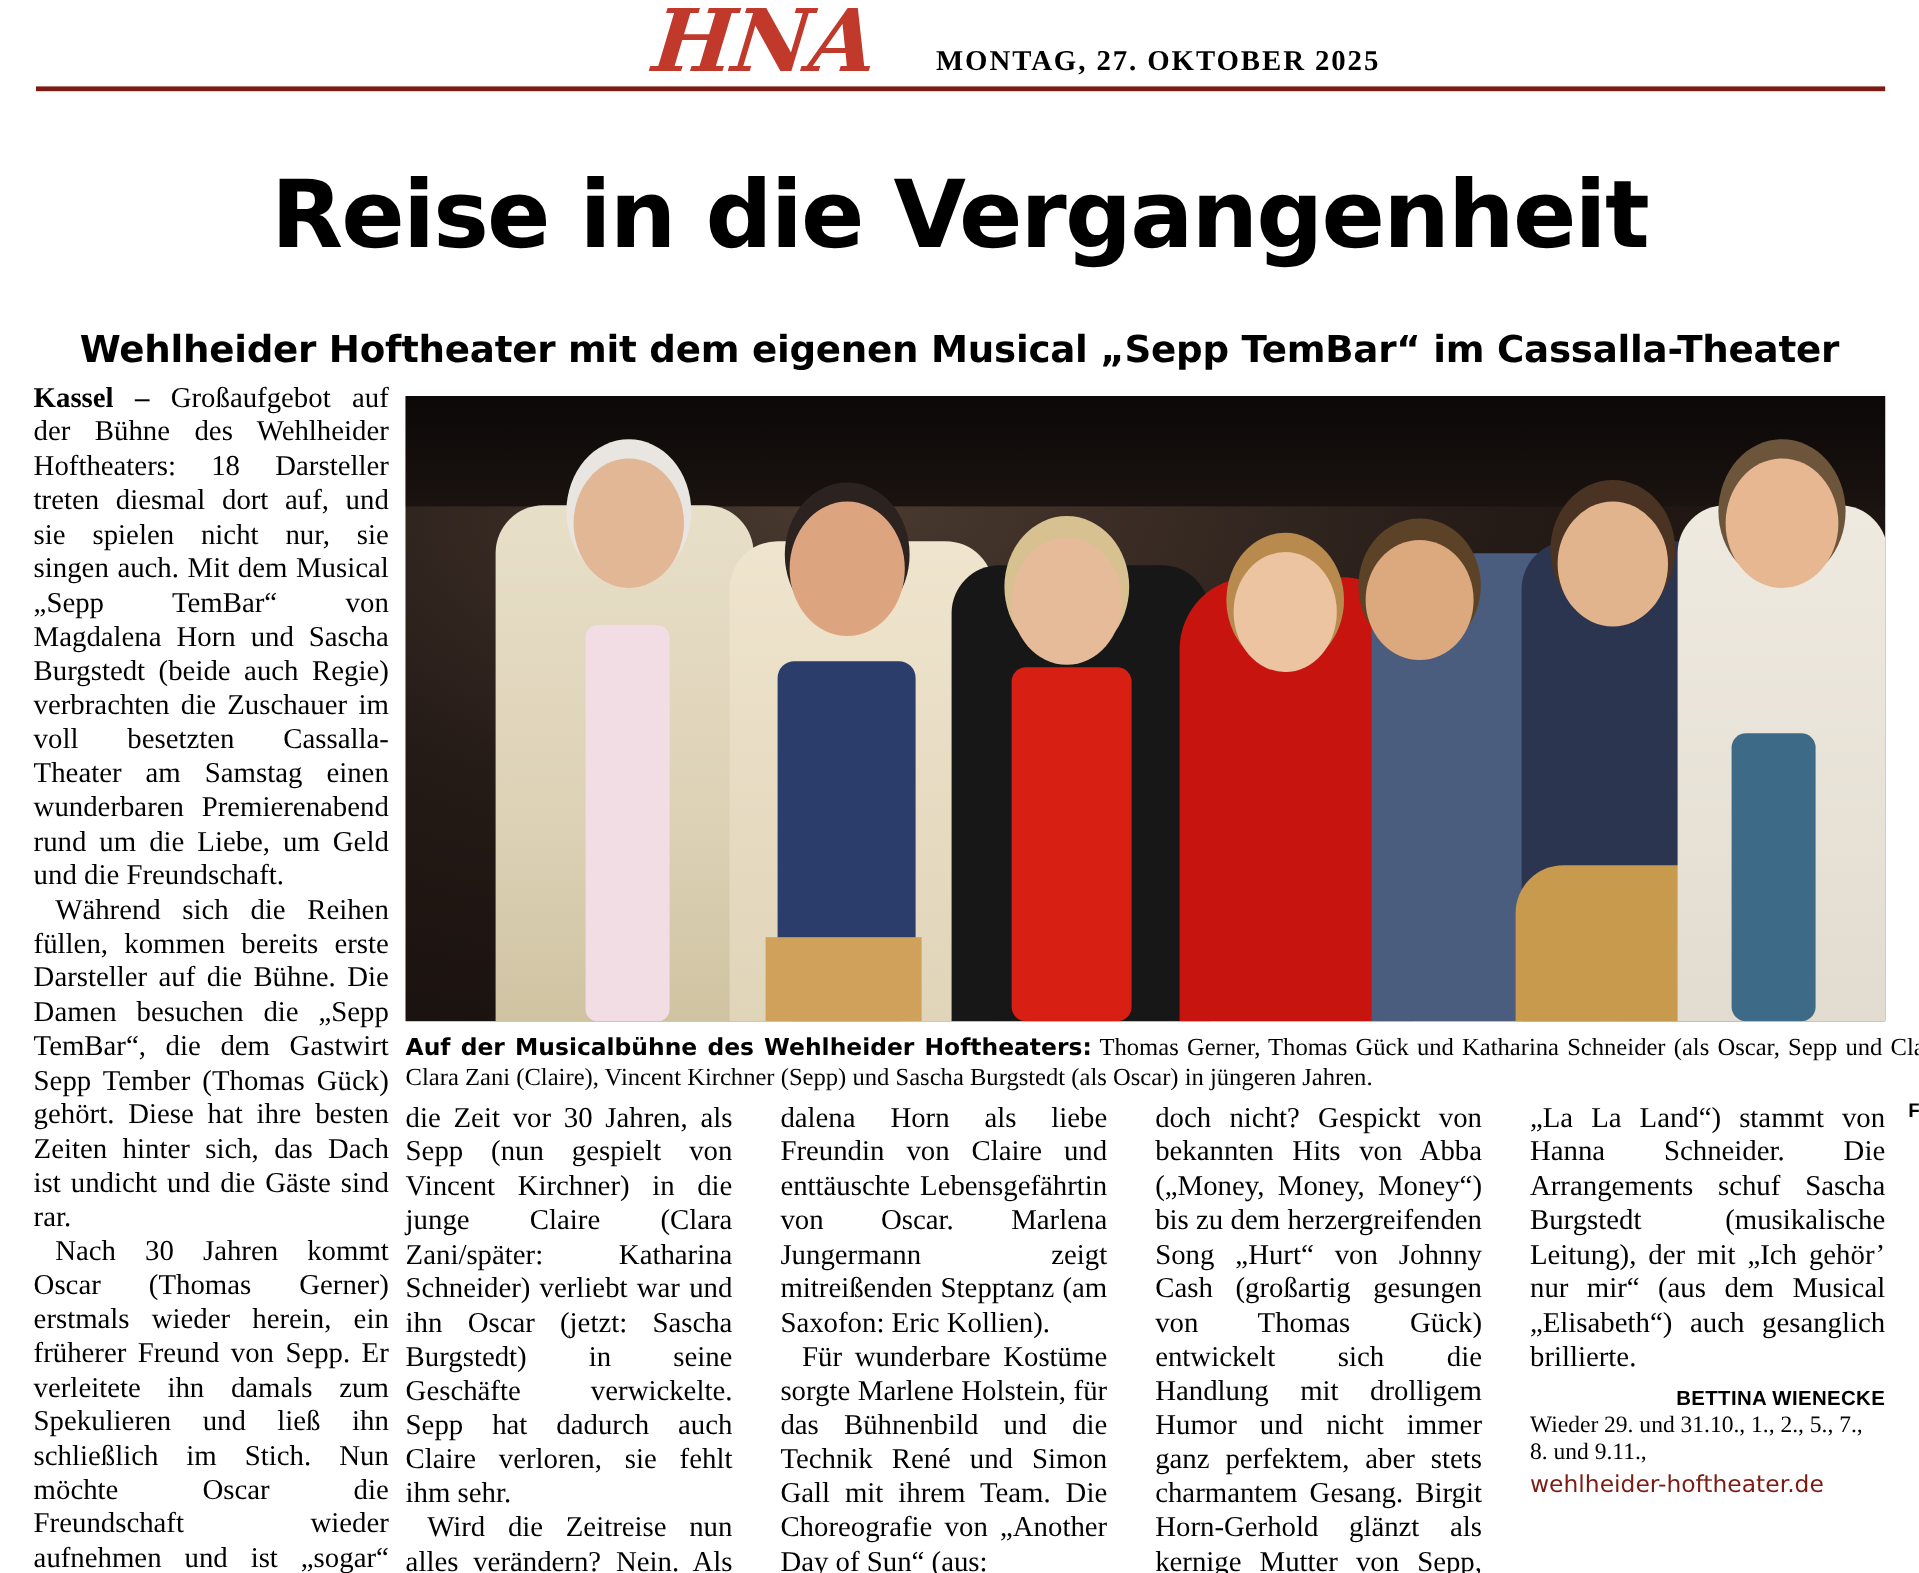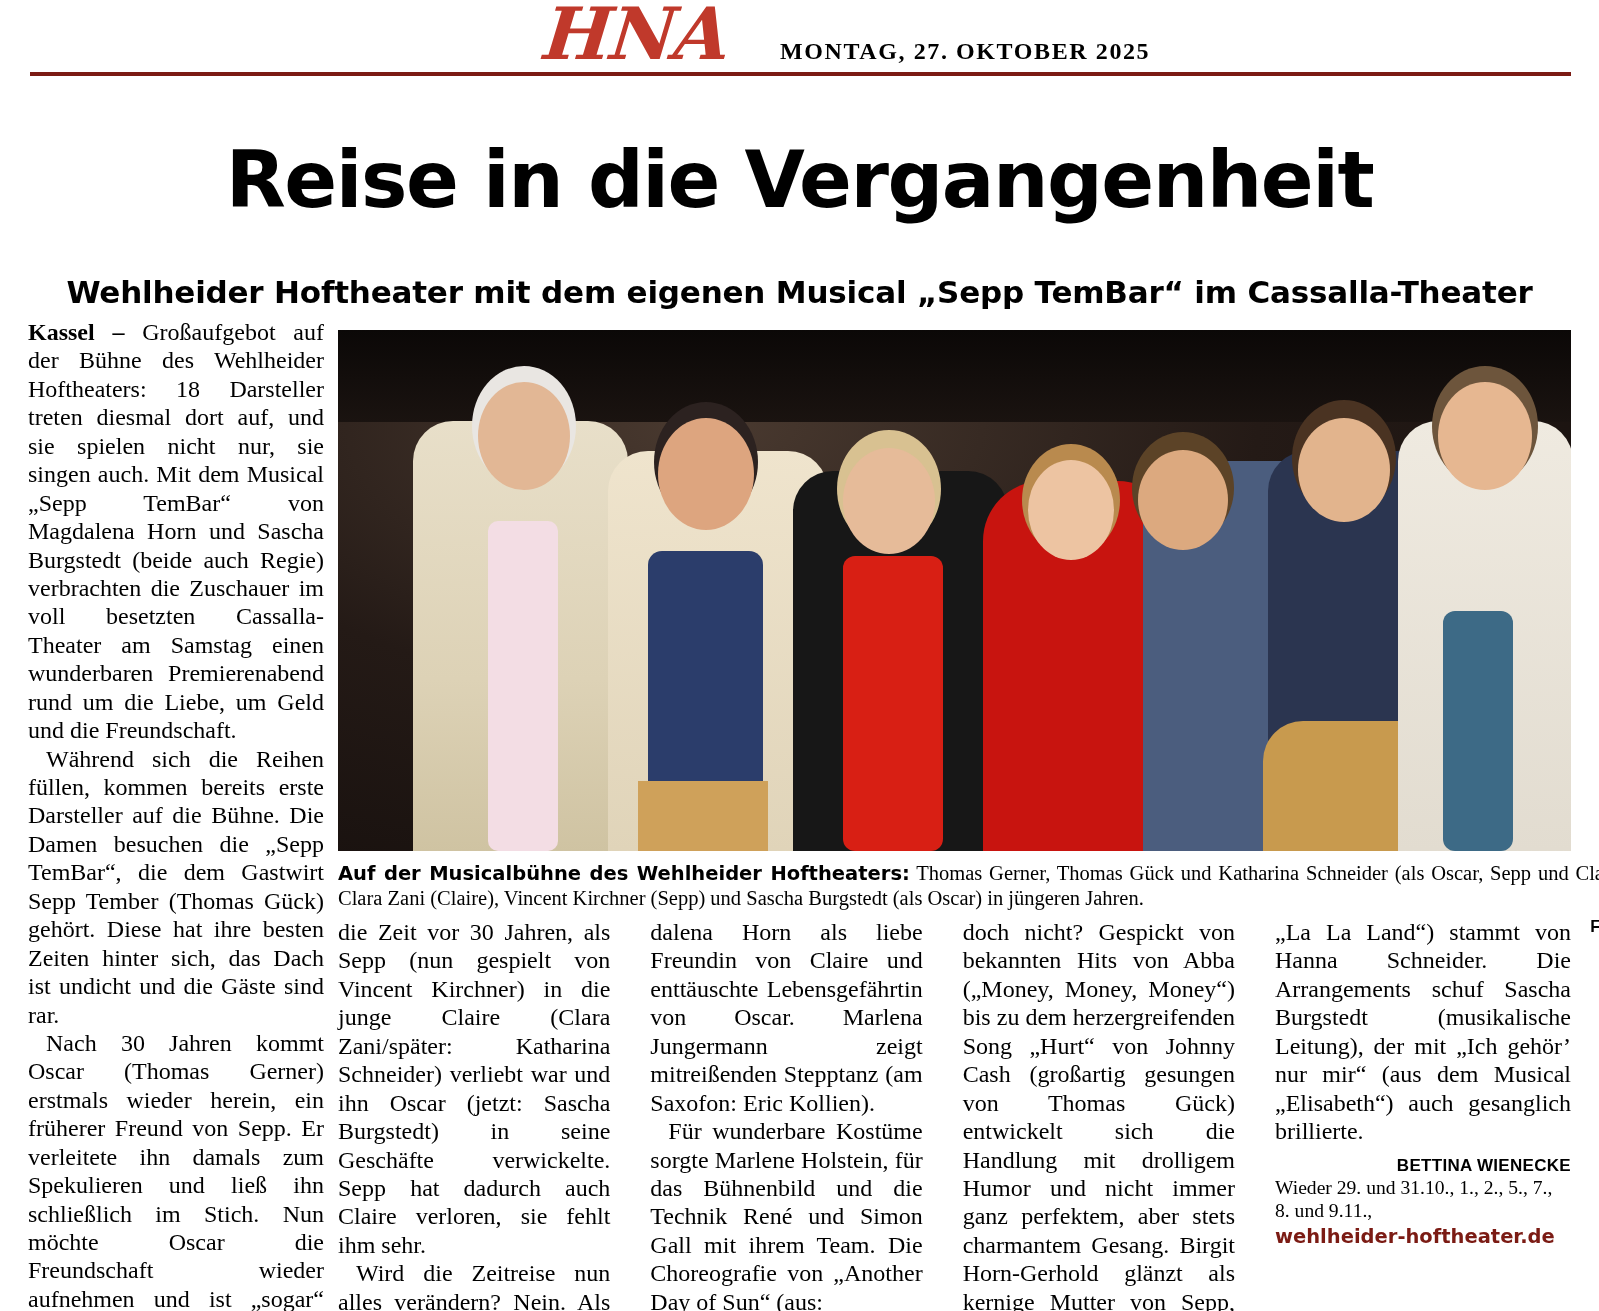--- a/index.html
+++ b/index.html
@@ -155,21 +155,21 @@
     letter-spacing:0.3px;
   }
   .dates{
     margin-top:0;
     font-size:19.6px;
     line-height:1.2;
   }
   .web{
     margin-top:2px;
     font-family:"DejaVu Sans", sans-serif;
-    font-weight:700;
+    font-weight:400;
     font-size:19.5px;
     color:#7b1b14;
   }
 </style>
 </head>
 <body>
 
 <div class="masthead">
   <div class="logo">
     <span>HNA</span>

